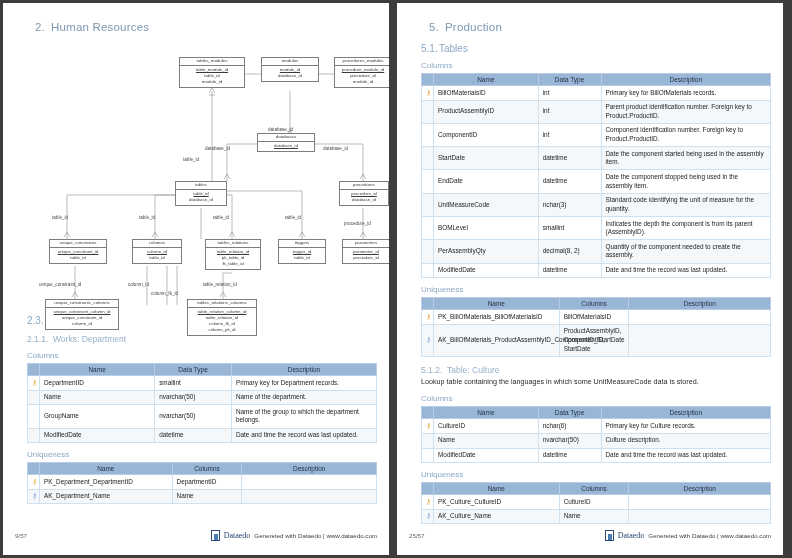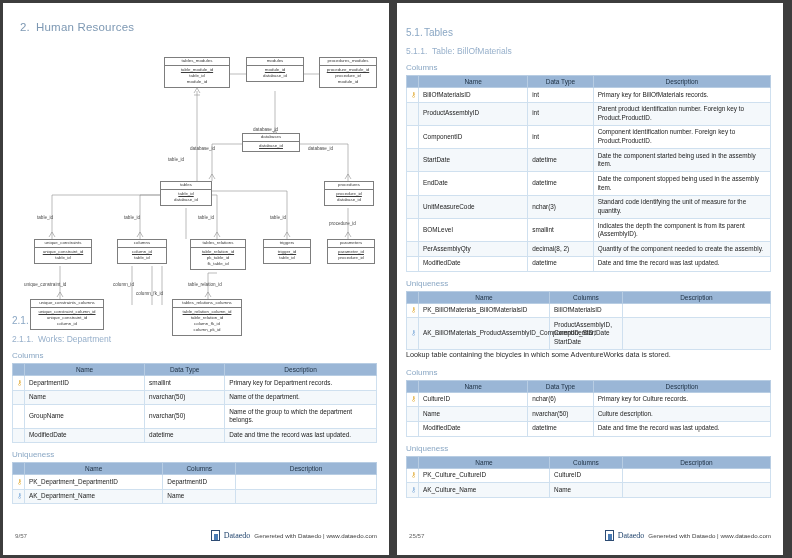--- a/index.html
+++ b/index.html
@@ -18,21 +18,21 @@
   }
   .page {
     background: #ffffff;
     position: relative;
     overflow: hidden;
     height: 552px;
     margin-top: 3px;
   }
   .page-left  { width: 386px; margin-left: 3px; }
   .page-right { width: 386px; margin-left: 8px; }
-  .page-inner { padding: 14px 12px 0 9px; position: relative; height: 100%; border-radius: 28px; }
+  .page-inner { padding: 14px 12px 0 24px; position: relative; height: 100%; border-radius: 28px; }
 
   
   .h1 {
     color: #7d98b3;
     font-size: 11.5px;
     font-weight: normal;
     letter-spacing: .2px;
     margin: 4px 0 10px 8px;
   }
   .h1 .num { display: inline-block; width: 16px; }
@@ -302,21 +302,21 @@
                 <div style="text-decoration: underline;">table_relation_column_id</div>
                 <div>table_relation_id</div>
                 <div>column_fk_id</div>
                 <div>column_pk_id</div>
               </div>
             </div>
           </div>
       </div>
 
       <h2 class="h2">
-        <span class="num">2.1.</span><span>Tables</span>
+        <span class="num">2.3.</span><span>Tables</span>
       </h2>
 
       <h3 class="h3">
         <span class="num">2.1.1.</span><span>Works: Department</span>
       </h3>
 
       <div class="sub-label">Columns</div>
       <table class="dt">
         <colgroup>
             <col style="width:12px">
@@ -400,27 +400,29 @@
           <span class="brandtext">Genereted with Dataedo | www.dataedo.com</span>
         </span>
       </div>
 
     </div>
   </div>
 
   <div class="page page-right">
     <div class="page-inner">
 
+      <h1 class="h1">
+        <span class="num">5.</span><span>Production</span>
+      </h1>
 
       <h2 class="h2">
         <span class="num">5.1.</span><span>Tables</span>
       </h2>
 
       <div id="right-tables">
-          <h3 class="h3"><span class="num">5.1.1.</span><span>Table: BillOfMaterials</span></h3>
           <div class="sub-label">Columns</div>
           <table class="dt">
             <colgroup>
               <col style="width:12px">
               <col style="width:30%">
               <col style="width:18%">
               <col>
             </colgroup>
             <thead>
               <tr>
@@ -511,21 +513,22 @@
                 <td></td>
               </tr>
               <tr>
                 <td class="keycol"><span class="keyicon ak">⚷</span></td>
                 <td>AK_BillOfMaterials_ProductAssemblyID_ComponentID_StartDate</td>
                 <td>ProductAssemblyID, ComponentID, StartDate</td>
                 <td></td>
               </tr>
             </tbody>
           </table>
-          <p class="body-text">Lookup table containing the bicycles in which some AdventureWorks data is stored.</p>
+          <h3 class="h3"><span class="num">5.1.2.</span><span>Table: Culture</span></h3>
+          <p class="body-text">Lookup table containing the languages in which some UnitMeasureCode data is stored.</p>
           <div class="sub-label">Columns</div>
           <table class="dt">
             <colgroup>
               <col style="width:12px">
               <col style="width:30%">
               <col style="width:18%">
               <col>
             </colgroup>
             <thead>
               <tr>

